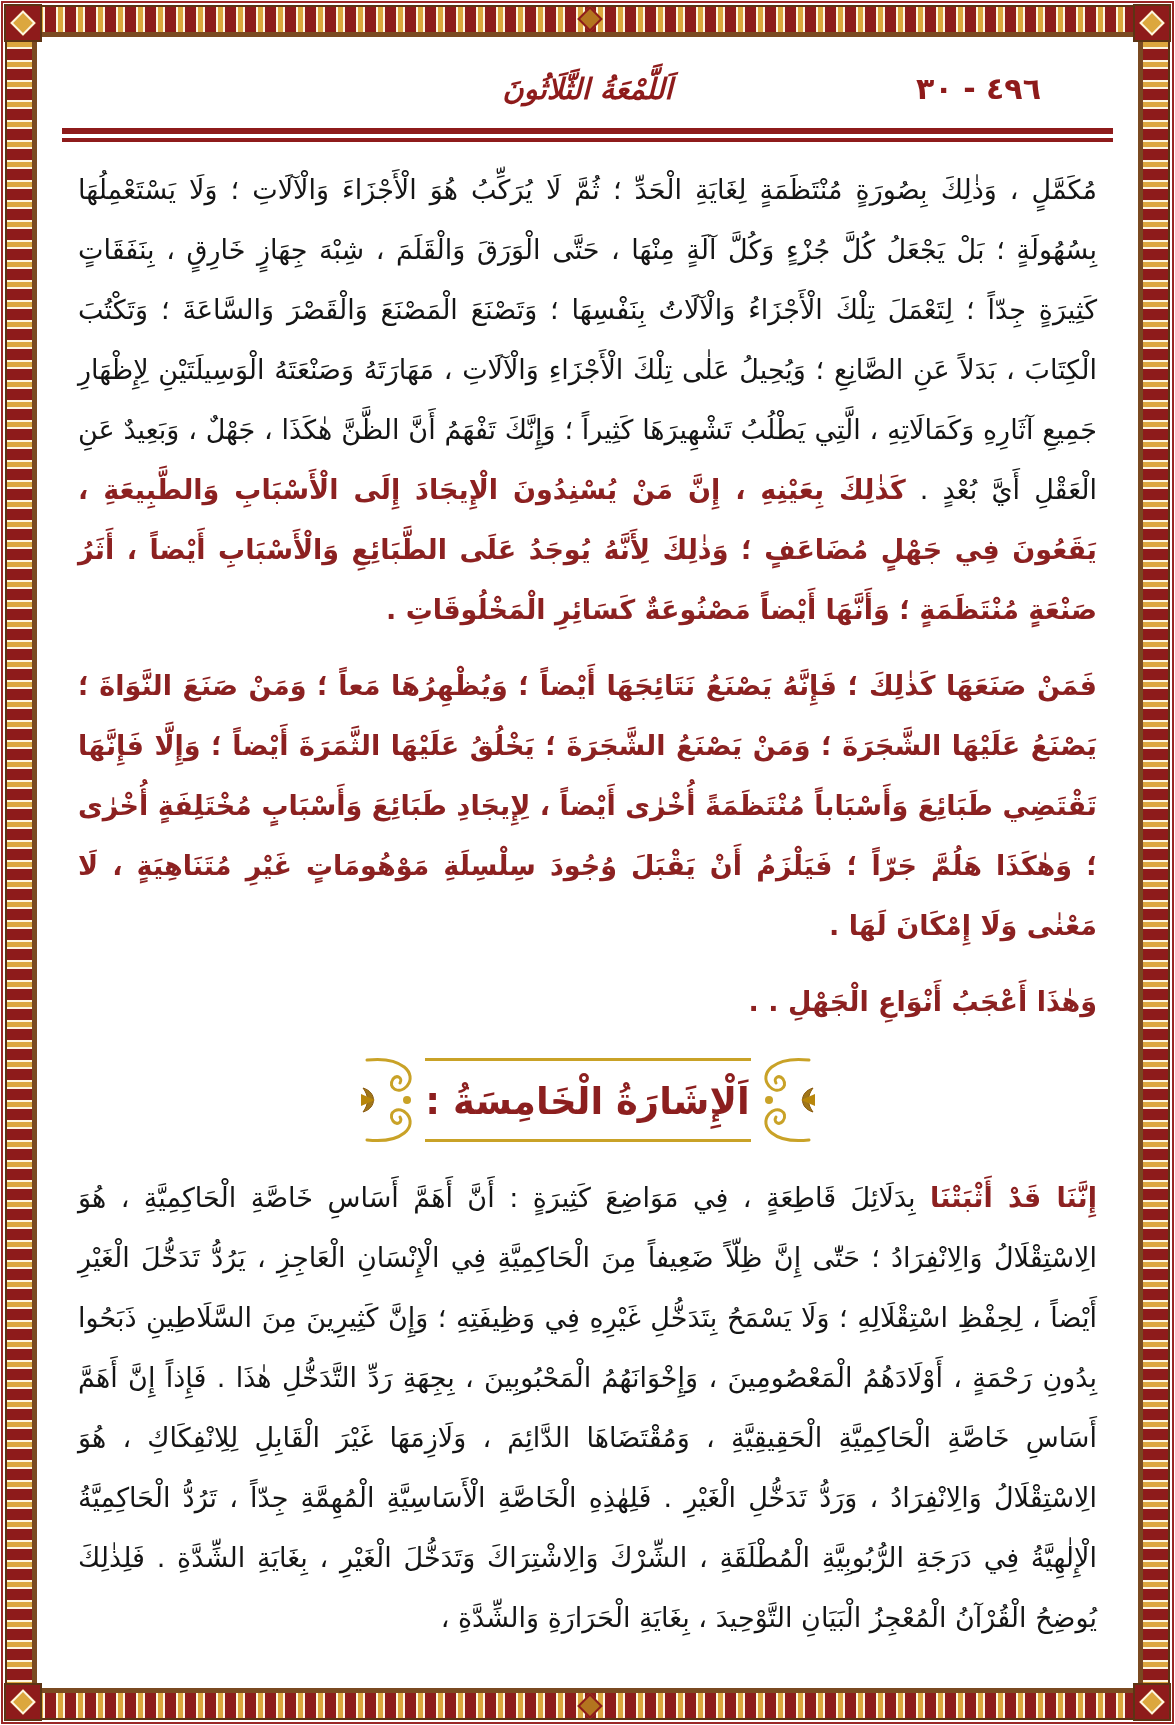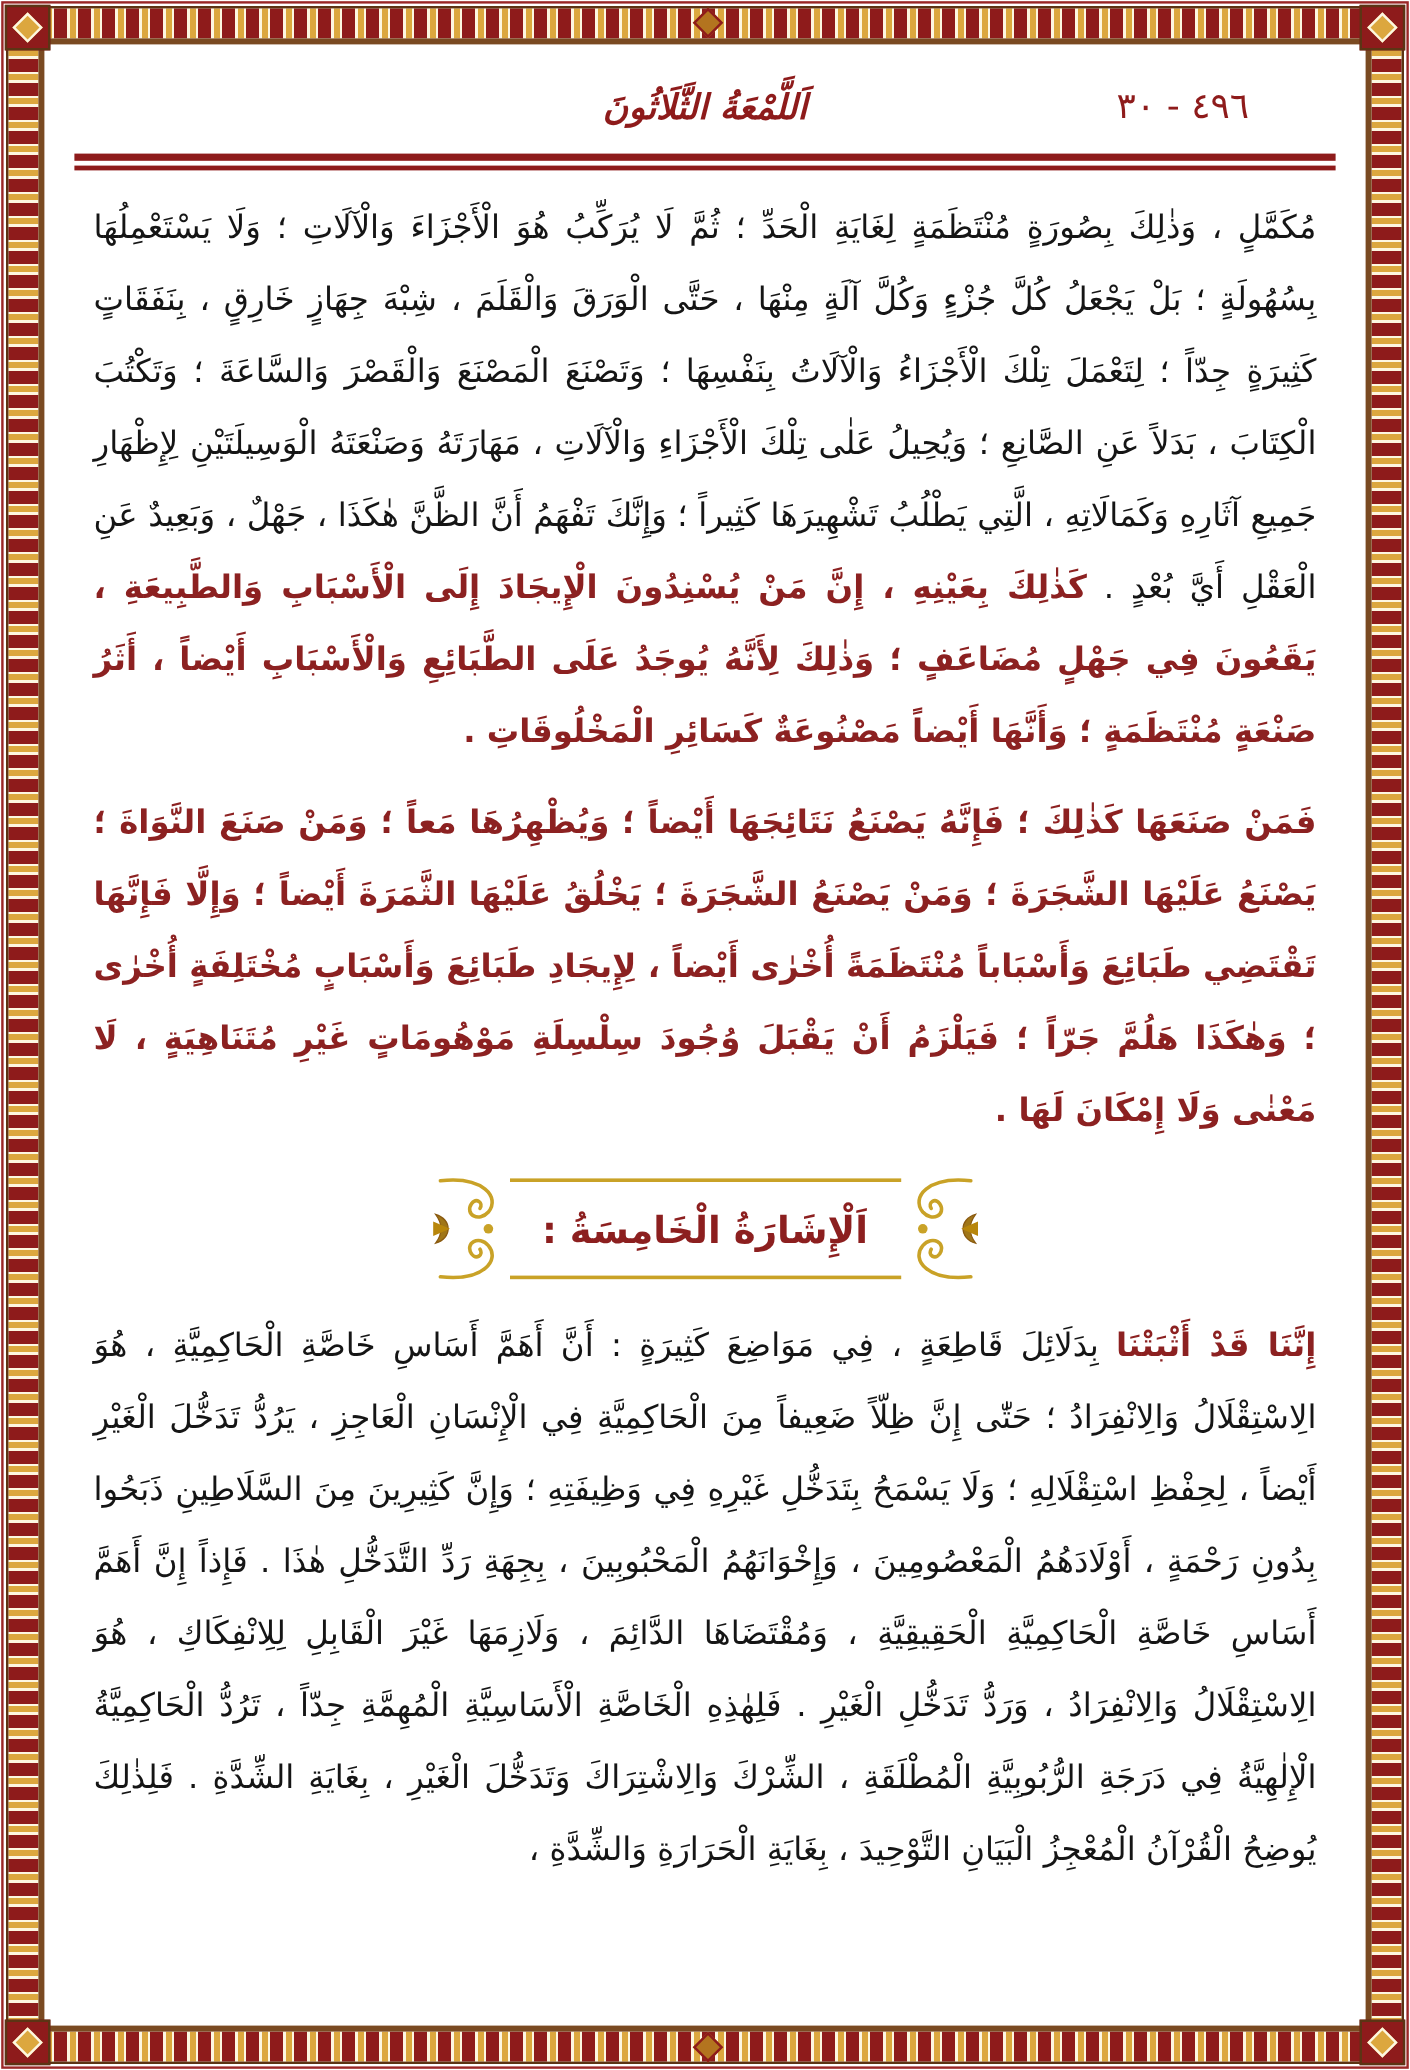--- a/index.html
+++ b/index.html
@@ -33,40 +33,40 @@
   .mid-diamond{position:absolute;left:50%;width:14px;height:14px;margin-left:-7px;
     background:#b3741f;border:2px solid #8e1b1b;transform:rotate(45deg);}
   .md-top{top:10px;} .md-bottom{bottom:10px;}
 
   
   .content{position:absolute;top:56px;left:62px;right:62px;bottom:42px;}
   .header{position:relative;height:66px;}
   .page-title{position:absolute;left:0;right:0;text-align:center;
     color:#8e1b1b;font-weight:bold;font-size:29px;line-height:66px;font-style:italic;}
   .page-number{position:absolute;top:0;right:72px;direction:rtl;
-    color:#8e1b1b;font-weight:normal;font-size:30px;line-height:66px;}
+    color:#8e1b1b;font-weight:bold;font-size:30px;line-height:66px;}
   .divider{margin-top:6px;height:4px;
     border-top:6px solid #8e1b1b;border-bottom:4px solid #8e1b1b;}
 
   .body-text{margin-top:18px;direction:rtl;text-align:justify;
     font-size:27px;line-height:60px;color:#151515;}
   .body-text p{margin:16px;}
   .red{color:#8c2121;font-weight:bold;}
   .black{color:#151515;font-weight:normal;}
 
   
   .ornament{position:relative;width:430px;height:104px;margin:14px auto 8px;
     display:flex;align-items:center;justify-content:center;}
   .ornament .bar{position:absolute;left:52px;right:52px;height:0;
     border-top:3px solid #c9a227;}
   .bar-top{top:10px;} .bar-bottom{bottom:10px;}
   .flourish{position:absolute;top:0;height:104px;width:78px;}
   .fl-right{right:-14px;}
   .fl-left{left:-14px;transform:scaleX(-1);}
-  .section-title{color:#8c1f1f;font-weight:bold;font-size:31px;direction:rtl;
+  .section-title{color:#8c1f1f;font-weight:bold;font-size:37px;direction:rtl;
     position:relative;top:2px;}
 </style>
 </head>
 <body>
 
 <div class="frame">
   <div class="band band-top"></div>
   <div class="band band-bottom"></div>
   <div class="band band-left"></div>
   <div class="band band-right"></div>
@@ -86,20 +86,21 @@
     <div class="page-number">٤٩٦ - ٣٠</div>
   </div>
 
   <div class="divider"></div>
 
   <div class="body-text">
     <p><span class="black">مُكَمَّلٍ ، وَذٰلِكَ بِصُورَةٍ مُنْتَظَمَةٍ لِغَايَةِ الْحَدِّ ؛ ثُمَّ لَا يُرَكِّبُ هُوَ الْأَجْزَاءَ وَالْآلَاتِ ؛ وَلَا يَسْتَعْمِلُهَا بِسُهُولَةٍ ؛ بَلْ يَجْعَلُ كُلَّ جُزْءٍ وَكُلَّ آلَةٍ مِنْهَا ، حَتَّى الْوَرَقَ وَالْقَلَمَ ، شِبْهَ جِهَازٍ خَارِقٍ ، بِنَفَقَاتٍ كَثِيرَةٍ جِدّاً ؛ لِتَعْمَلَ تِلْكَ الْأَجْزَاءُ وَالْآلَاتُ بِنَفْسِهَا ؛ وَتَصْنَعَ الْمَصْنَعَ وَالْقَصْرَ وَالسَّاعَةَ ؛ وَتَكْتُبَ الْكِتَابَ ، بَدَلاً عَنِ الصَّانِعِ ؛ وَيُحِيلُ عَلٰى تِلْكَ الْأَجْزَاءِ وَالْآلَاتِ ، مَهَارَتَهُ وَصَنْعَتَهُ الْوَسِيلَتَيْنِ لِإِظْهَارِ جَمِيعِ آثَارِهِ وَكَمَالَاتِهِ ، الَّتِي يَطْلُبُ تَشْهِيرَهَا كَثِيراً ؛ وَإِنَّكَ تَفْهَمُ أَنَّ الظَّنَّ هٰكَذَا ، جَهْلٌ ، وَبَعِيدٌ عَنِ الْعَقْلِ أَيَّ بُعْدٍ . </span><span class="red">كَذٰلِكَ بِعَيْنِهِ ، إِنَّ مَنْ يُسْنِدُونَ الْإِيجَادَ إِلَى الْأَسْبَابِ وَالطَّبِيعَةِ ، يَقَعُونَ فِي جَهْلٍ مُضَاعَفٍ ؛ وَذٰلِكَ لِأَنَّهُ يُوجَدُ عَلَى الطَّبَائِعِ وَالْأَسْبَابِ أَيْضاً ، أَثَرُ صَنْعَةٍ مُنْتَظَمَةٍ ؛ وَأَنَّهَا أَيْضاً مَصْنُوعَةٌ كَسَائِرِ الْمَخْلُوقَاتِ .</span></p>
 
     <p class="red">فَمَنْ صَنَعَهَا كَذٰلِكَ ؛ فَإِنَّهُ يَصْنَعُ نَتَائِجَهَا أَيْضاً ؛ وَيُظْهِرُهَا مَعاً ؛ وَمَنْ صَنَعَ النَّوَاةَ ؛ يَصْنَعُ عَلَيْهَا الشَّجَرَةَ ؛ وَمَنْ يَصْنَعُ الشَّجَرَةَ ؛ يَخْلُقُ عَلَيْهَا الثَّمَرَةَ أَيْضاً ؛ وَإِلَّا فَإِنَّهَا تَقْتَضِي طَبَائِعَ وَأَسْبَاباً مُنْتَظَمَةً أُخْرٰى أَيْضاً ، لِإِيجَادِ طَبَائِعَ وَأَسْبَابٍ مُخْتَلِفَةٍ أُخْرٰى ؛ وَهٰكَذَا هَلُمَّ جَرّاً ؛ فَيَلْزَمُ أَنْ يَقْبَلَ وُجُودَ سِلْسِلَةِ مَوْهُومَاتٍ غَيْرِ مُتَنَاهِيَةٍ ، لَا مَعْنٰى وَلَا إِمْكَانَ لَهَا .</p>
 
+    <p class="red">وَهٰذَا أَعْجَبُ أَنْوَاعِ الْجَهْلِ . .</p>
 
     <div class="ornament">
       <div class="bar bar-top"></div>
       <div class="bar bar-bottom"></div>
 
       <svg class="flourish fl-right" viewBox="0 0 78 104" xmlns="http://www.w3.org/2000/svg">
         <path d="M70 12 C34 8 20 26 30 38 C38 47 50 40 44 31 C40 26 34 30 37 35" fill="none" stroke="#c9a227" stroke-width="3" stroke-linecap="round"></path>
         <path d="M70 92 C34 96 20 78 30 66 C38 57 50 64 44 73 C40 78 34 74 37 69" fill="none" stroke="#c9a227" stroke-width="3" stroke-linecap="round"></path>
         <path d="M74 40 C60 44 60 60 74 64 C68 56 68 48 74 40 Z" fill="#a07618" stroke="#8a5a10" stroke-width="1"></path>
         <path d="M76 46 L62 52 L76 58 Z" fill="#b8860b"></path>

